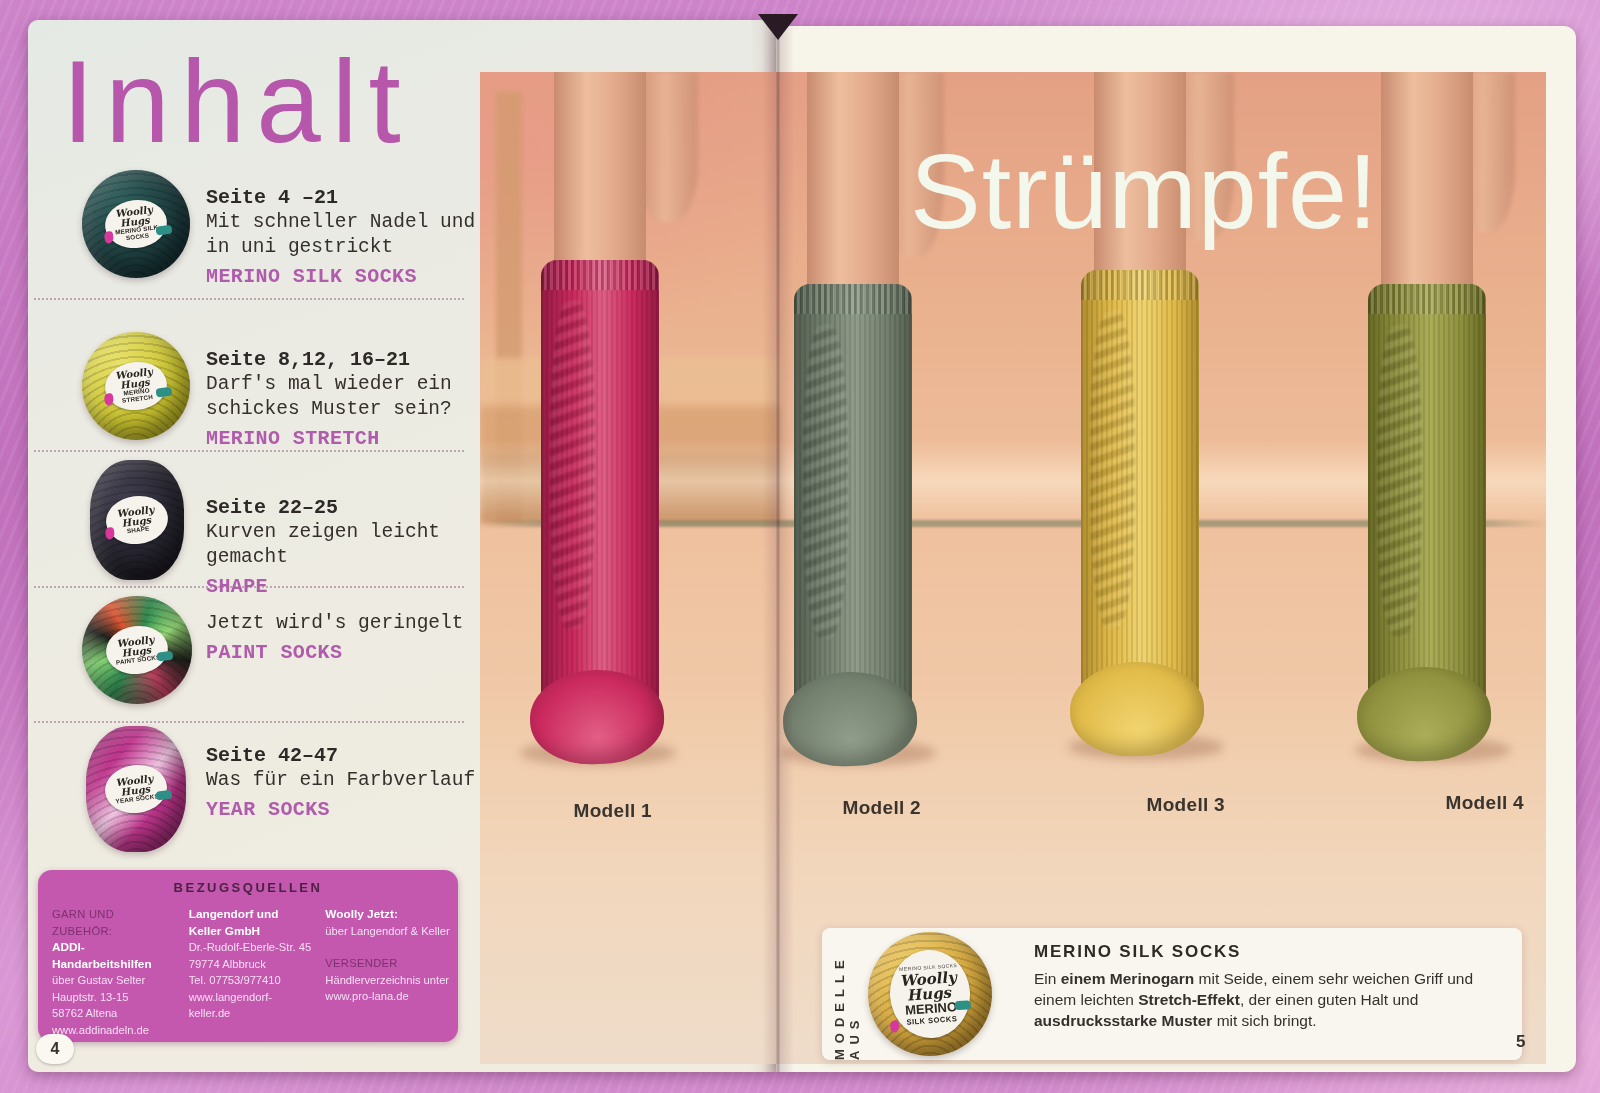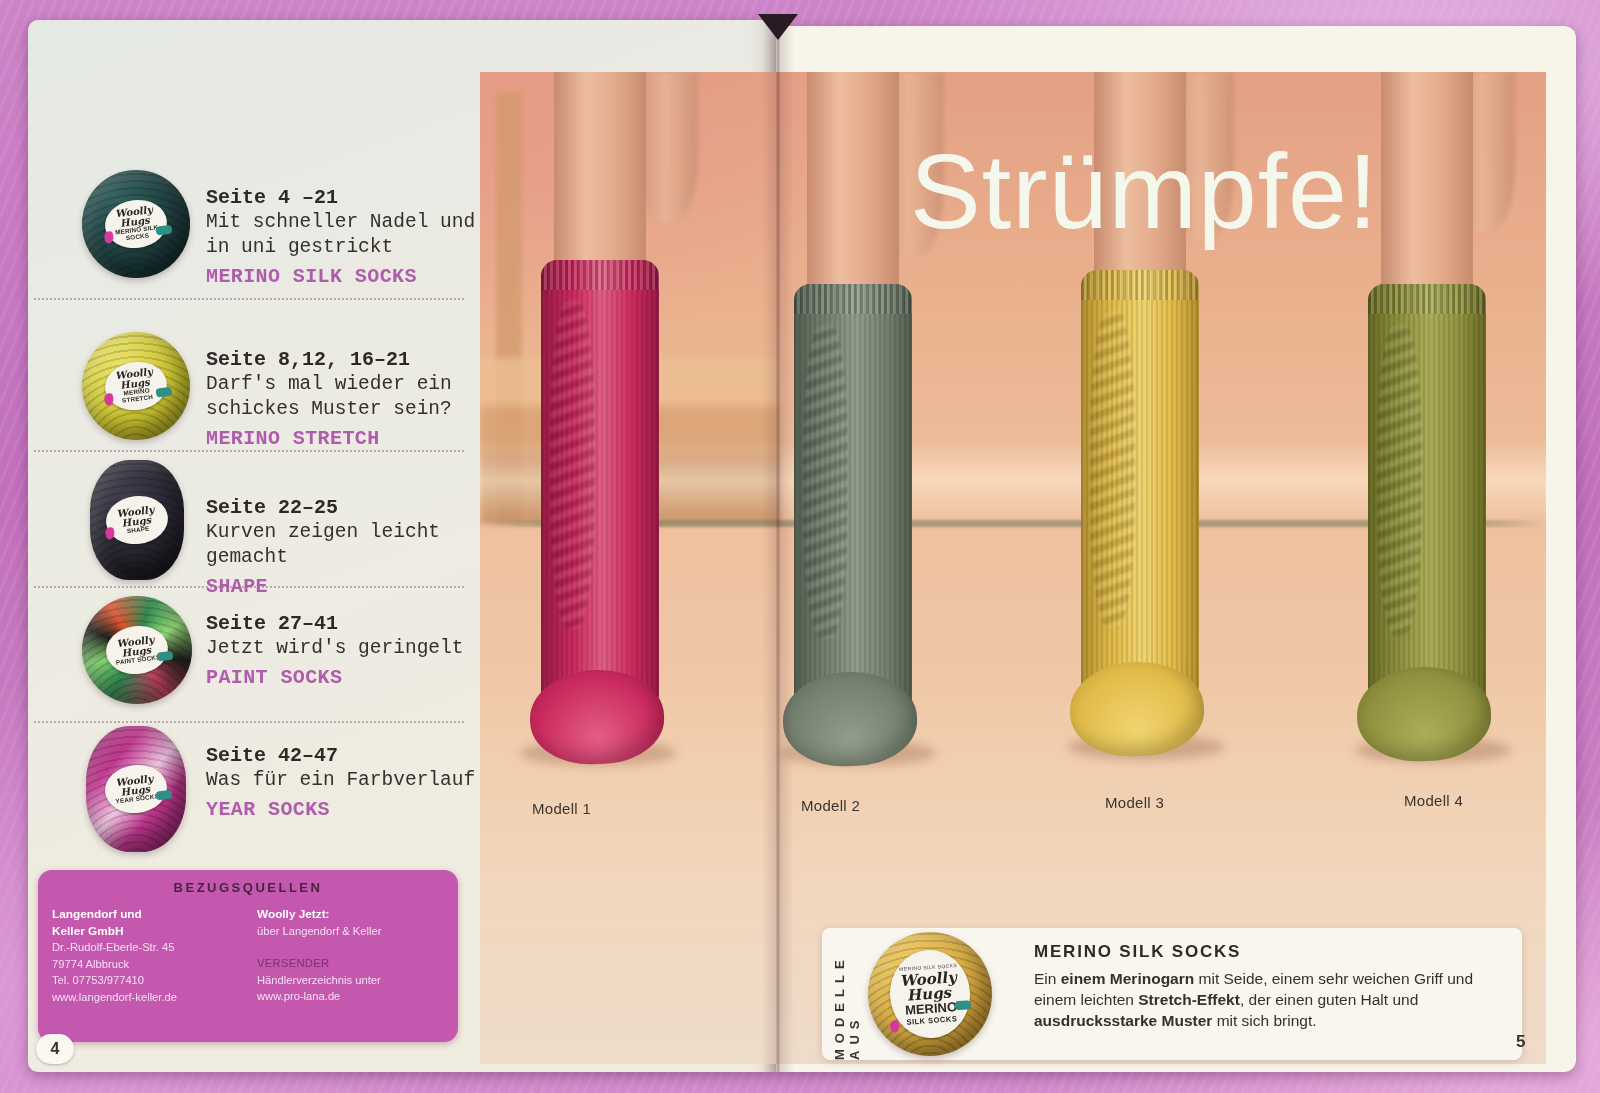--- a/index.html
+++ b/index.html
@@ -91,21 +91,21 @@
     border-radius:40%;filter:blur(1px);
     background:repeating-linear-gradient(160deg, rgba(0,0,0,.12) 0 7px, rgba(255,255,255,.07) 7px 14px);}
   .foot{position:absolute;border-radius:50% 50% 46% 46%;transform:rotate(-2deg);
     background:radial-gradient(ellipse at 50% 72%, var(--l), var(--c) 62%, var(--d) 100%);
     box-shadow:inset -8px -10px 16px rgba(0,0,0,.18);}
   .foot-shadow{position:absolute;height:26px;border-radius:50%;background:rgba(150,95,70,.35);filter:blur(5px);}
   .m1{--c:#cb2a5e;--d:#a11d49;--l:#e25f86;}
   .m2{--c:#75816f;--d:#586455;--l:#919d8b;}
   .m3{--c:#e2bc4a;--d:#bd9832;--l:#f1d470;}
   .m4{--c:#90923f;--d:#6f7128;--l:#abad58;}
-  .model-label{position:absolute;width:120px;text-align:left;font-size:15px;font-weight:normal;
+  .model-label{position:absolute;width:120px;text-align:right;font-size:19px;font-weight:bold;
     color:#3a342e;letter-spacing:.3px;}
   .headline-1{position:absolute;left:408px;top:12px;font-size:62px;font-weight:300;
     color:#f4f8ec;letter-spacing:2px;line-height:1;}
   .headline-2{position:absolute;left:430px;top:66px;font-size:106px;font-weight:normal;
     color:#f4f8ec;letter-spacing:1px;line-height:1;}
   
   .gutter{position:absolute;left:762px;top:20px;width:32px;height:1052px;pointer-events:none;
     background:linear-gradient(90deg,transparent,rgba(95,45,60,.16) 42%,rgba(40,18,28,.38) 50%,rgba(95,45,60,.16) 58%,transparent);}
   .notch{position:absolute;left:758px;top:14px;width:40px;height:26px;background:#2a1a24;
     clip-path:polygon(0 0,100% 0,50% 100%);}
@@ -126,20 +126,21 @@
   .info-title{font-size:17px;font-weight:bold;letter-spacing:1.8px;color:#2e2a26;margin:0 0 6px 0;}
   .info-body{font-size:15.5px;line-height:21px;color:#35302b;margin:0;}
   .page-num-5{position:absolute;left:1516px;top:1032px;font-size:17px;font-weight:bold;color:#3a332c;}
 </style>
 </head>
 <body>
 
 <div class="stage">
 
   <div class="page-left">
+    <div class="inhalt">Inhalt</div>
 
     <div class="toc-item">
       <div class="ball ball-teal" style="left:54px;top:150px;width:108px;height:108px;">
         <div class="ball-label">
           <span class="wh-script">Woolly Hugs</span>
           <span class="bname">MERINO SILK SOCKS</span>
           <span class="chip"></span>
           <span class="blob"></span>
         </div>
       </div>
@@ -186,21 +187,20 @@
 
     <div class="toc-item">
       <div class="ball ball-paint" style="left:54px;top:576px;width:110px;height:108px;">
         <div class="ball-label">
           <span class="wh-script">Woolly Hugs</span>
           <span class="bname">PAINT SOCKS</span>
           <span class="chip"></span>
         </div>
       </div>
       <div class="toc-text" style="left:178px;top:591px;">
-        <div class="sec-page">Seite 27–41</div>
         <div class="sec-desc">Jetzt wird's geringelt</div>
         <div class="sec-product">PAINT SOCKS</div>
       </div>
     </div>
     <div class="divider" style="top:701px;"></div>
 
     <div class="toc-item">
       <div class="ball ball-year" style="left:58px;top:706px;width:100px;height:126px;border-radius:44%;">
         <div class="ball-label">
           <span class="wh-script">Woolly Hugs</span>
@@ -211,20 +211,28 @@
       <div class="toc-text" style="left:178px;top:723px;">
         <div class="sec-page">Seite 42–47</div>
         <div class="sec-desc">Was für ein Farbverlauf!</div>
         <div class="sec-product">YEAR SOCKS</div>
       </div>
     </div>
 
     <div class="sources-box">
       <div class="sources-header">BEZUGSQUELLEN</div>
       <div class="sources-cols">
+        <div class="src-col">
+          <div class="src-dim">GARN UND ZUBEHÖR:</div>
+          <div class="src-bold">ADDI-Handarbeitshilfen</div>
+          <div>über Gustav Selter</div>
+          <div>Hauptstr. 13-15</div>
+          <div>58762 Altena</div>
+          <div>www.addinadeln.de</div>
+        </div>
         <div class="src-col">
           <div class="src-bold">Langendorf und</div>
           <div class="src-bold">Keller GmbH</div>
           <div>Dr.-Rudolf-Eberle-Str. 45</div>
           <div>79774 Albbruck</div>
           <div>Tel. 07753/977410</div>
           <div>www.langendorf-keller.de</div>
         </div>
         <div class="src-col">
           <div class="src-bold">Woolly Jetzt:</div>

